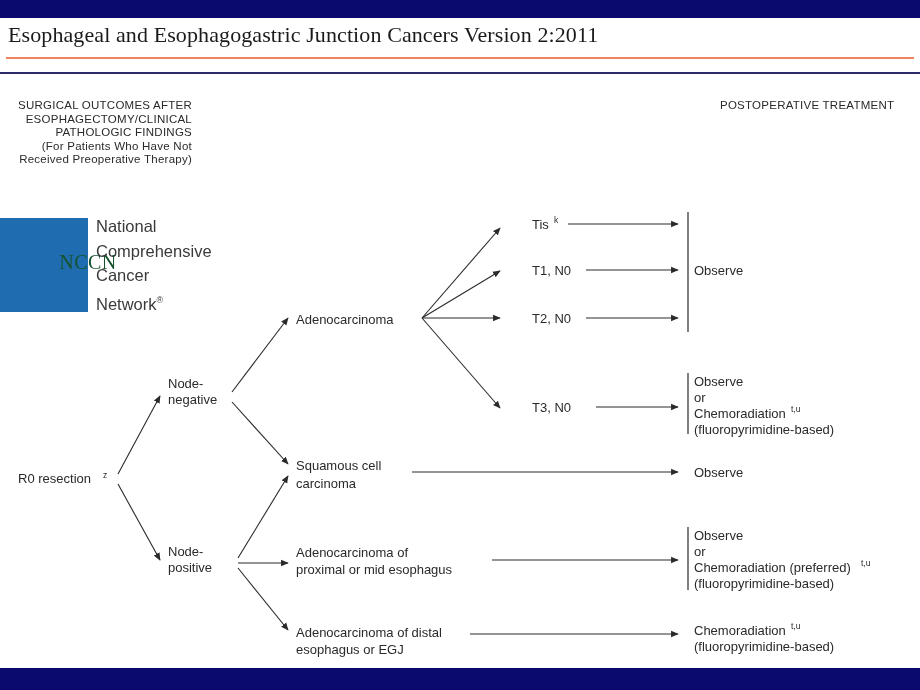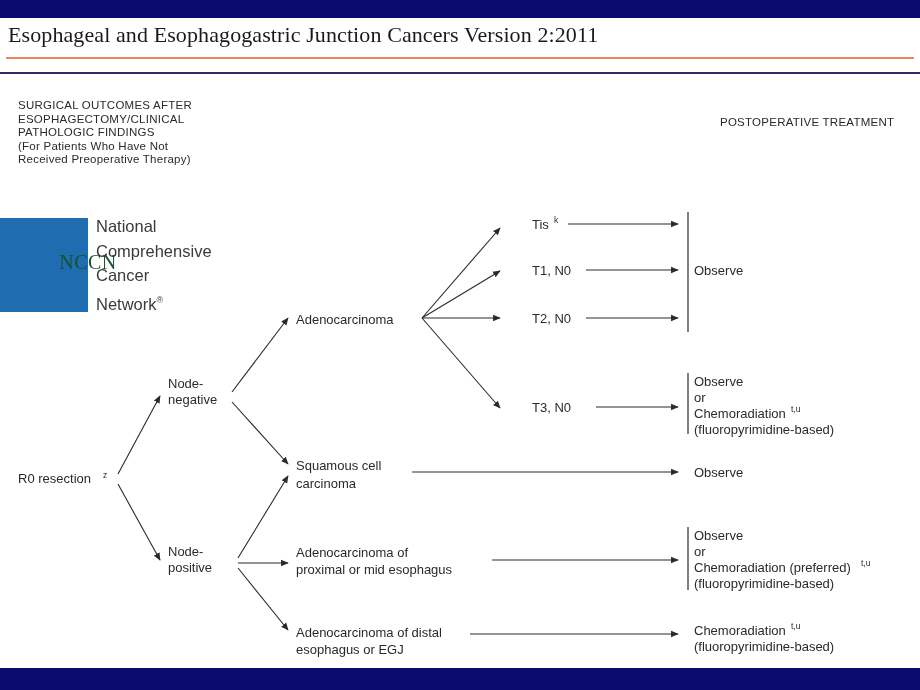--- a/index.html
+++ b/index.html
@@ -43,24 +43,25 @@
   }
 
   
   .col-head{
     position:absolute;
     font-size:11.5px;
     line-height:13.6px;
     color:#2a2a2a;
     letter-spacing:.25px;
     white-space:pre-line;
+    text-align:right;
   }
   #head-surgical{left:18px;top:99px;}
   #head-tumor{left:508px;top:99px;}
-  #head-postop{left:692px;top:116px;padding-left:28px;}
+  #head-postop{left:692px;top:99px;padding-left:28px;}
   .col-head sup{font-size:8px;vertical-align:super;}
 
   
   #nccn-logo{
     position:absolute;left:0px;top:218px;
     width:256px;height:94px;
   }
   #nccn-box{
     position:absolute;left:0;top:0;width:88px;height:94px;
     background:#1f6cb0;

